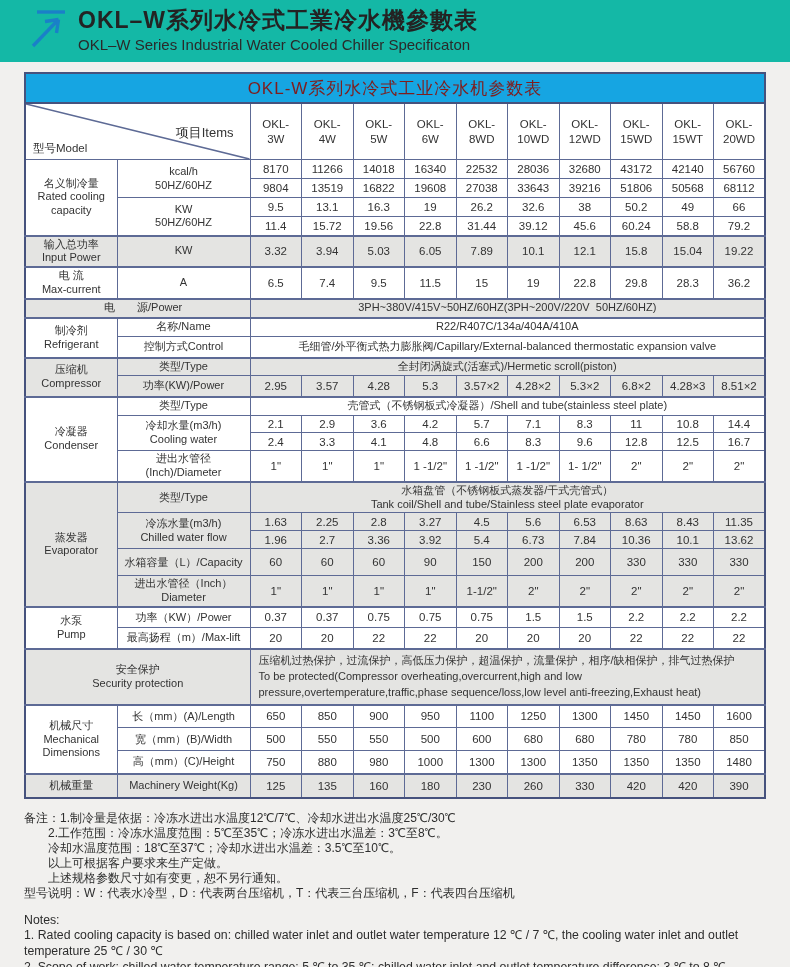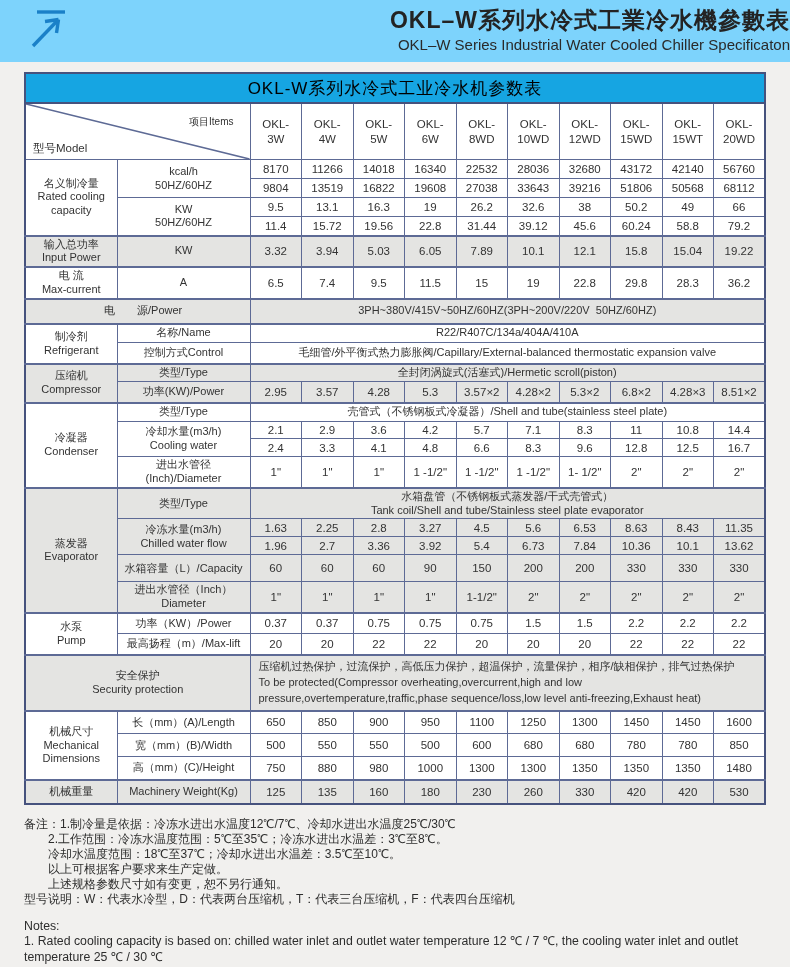--- a/index.html
+++ b/index.html
@@ -3,48 +3,48 @@
 <meta charset="utf-8">
 <style>
   * { box-sizing: border-box; margin: 0; padding: 0; }
   body {
     width: 790px; height: 967px; overflow: hidden;
     background: #f1f0ee;
     font-family: "Liberation Sans", sans-serif;
     color: #2e2e2e;
   }
   
-  .page-header { position: relative; height: 62px; background: #7dd3fc; padding: 7px 0 0 78px; text-align: right; }
+  .page-header { position: relative; height: 62px; background: #14b8a6; padding: 7px 0 0 78px; }
   .logo-arrow { position: absolute; left: 27px; top: 7px; }
   .title-zh { font-size: 23px; font-weight: 700; letter-spacing: 1px; color: #232323; line-height: 27px; }
   .title-en { font-size: 15px; font-weight: 500; color: #2a2a2a; line-height: 20px; margin-top: 1px; }
   
   .table-wrap { margin: 10px 24px 0 24px; }
   .blue-bar {
     height: 30px; line-height: 29px; text-align: center;
-    color: #000000; font-size: 17px; letter-spacing: 1px;
+    color: #7f1d1d; font-size: 17px; letter-spacing: 1px;
     border: 2px solid #46527d; border-bottom: none;
   }
   table.spec { width: 100%; border-collapse: collapse; table-layout: fixed; border: 2px solid #46527d; background: #fff; }
   td, th {
     border: 1px solid #5d6a95;
     font-size: 11px; font-weight: 400; text-align: center; vertical-align: middle;
     padding: 1px 2px; line-height: 1.25; white-space: pre-line; overflow: hidden;
     color: #333;
   }
   tr.shaded td, tr.shaded th { background: #e4e4e2; }
   tr.sec td { border-top-width: 2px; }
   td.k-value { font-size: 11.5px; }
   td.k-sectext { text-align: left; padding: 3px 8px; font-size: 11px; line-height: 1.45; }
   td.k-pwr { text-align: left; padding-left: 78px; }
   
   th.corner { position: relative; padding: 0; }
   .corner-line { position: absolute; inset: 0; }
   .corner-model { position: absolute; left: 7px; bottom: 4px; font-size: 11.5px; }
-  .corner-items { position: absolute; right: 16px; top: 12px; font-size: 10px; }
+  .corner-items { position: absolute; right: 16px; top: 21px; font-size: 13px; }
   th.model-h { font-size: 11.5px; line-height: 1.3; }
   
   .notes { margin: 12px 24px 0 24px; }
   .notes div { font-size: 12px; line-height: 15px; white-space: pre-line; color: #2d2d2d; }
   .notes-en div { font-size: 12.3px; line-height: 15.6px; }
 </style>
 </head>
 <body>
 
 <div class="page-header">
@@ -185,21 +185,21 @@
           <td class="k-value">7.4</td>
           <td class="k-value">9.5</td>
           <td class="k-value">11.5</td>
           <td class="k-value">15</td>
           <td class="k-value">19</td>
           <td class="k-value">22.8</td>
           <td class="k-value">29.8</td>
           <td class="k-value">28.3</td>
           <td class="k-value">36.2</td>
         </tr>
-        <tr class="shaded sec" style="height: 25px;">
+        <tr class="shaded sec" style="height: 19px;">
           <td colspan="2" class="k-pwr">电　　源/Power</td>
           <td colspan="10" class="k-span">3PH~380V/415V~50HZ/60HZ(3PH~200V/220V&nbsp;&nbsp;50HZ/60HZ)</td>
         </tr>
         <tr class="sec" style="height: 19px;">
           <td rowspan="2" class="k-label">制冷剂
 Refrigerant</td>
           <td class="k-item">名称/Name</td>
           <td colspan="10" class="k-span">R22/R407C/134a/404A/410A</td>
         </tr>
         <tr style="height: 21px;">
@@ -413,21 +413,21 @@
           <td class="k-item">Machinery Weight(Kg)</td>
           <td class="k-value">125</td>
           <td class="k-value">135</td>
           <td class="k-value">160</td>
           <td class="k-value">180</td>
           <td class="k-value">230</td>
           <td class="k-value">260</td>
           <td class="k-value">330</td>
           <td class="k-value">420</td>
           <td class="k-value">420</td>
-          <td class="k-value">530</td>
+          <td class="k-value">390</td>
         </tr>
       </tbody>
   </table>
 </div>
 
 <div class="notes">
   <div>备注：1.制冷量是依据：冷冻水进出水温度12℃/7℃、冷却水进出水温度25℃/30℃</div>
   <div>　　2.工作范围：冷冻水温度范围：5℃至35℃；冷冻水进出水温差：3℃至8℃。</div>
   <div>　　冷却水温度范围：18℃至37℃；冷却水进出水温差：3.5℃至10℃。</div>
   <div>　　以上可根据客户要求来生产定做。</div>

